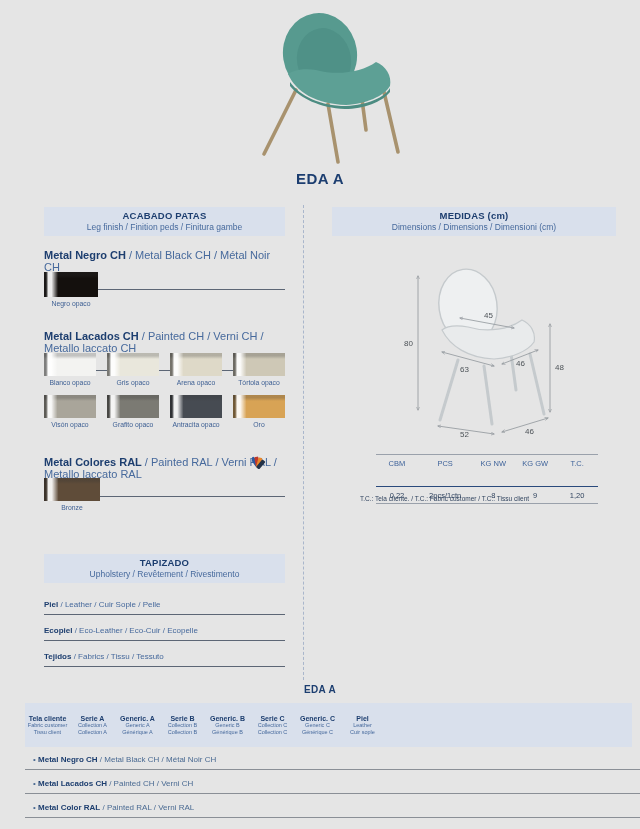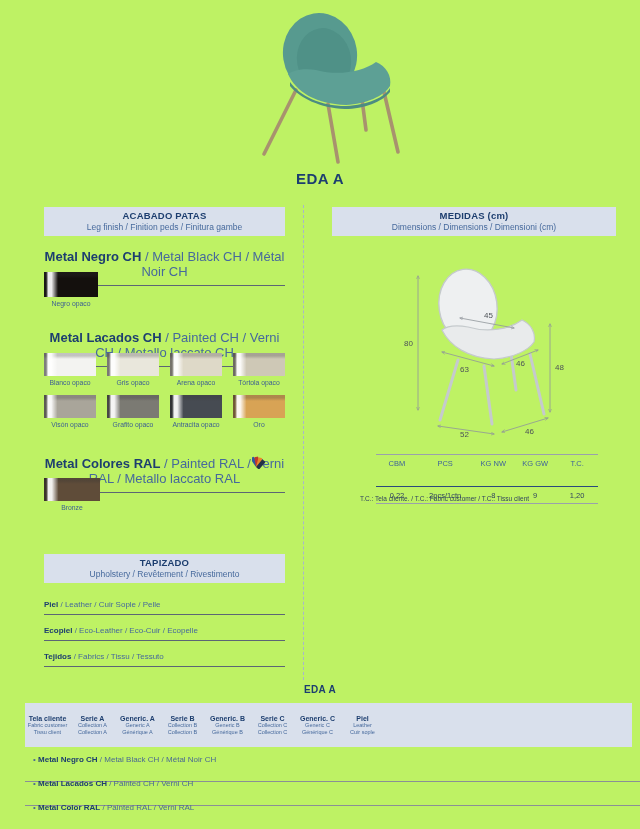--- a/index.html
+++ b/index.html
@@ -1,26 +1,26 @@
 <!DOCTYPE html>
 <html><head>
 <meta charset="utf-8">
 <style>
   html,body{margin:0;padding:0;background:#fff;}
   .page{
-    position:relative;width:640px;height:829px;background:#bef264;overflow:hidden;
+    position:relative;width:640px;height:829px;background:#e5e5e5;overflow:hidden;
     font-family:"Liberation Sans", sans-serif;color:#1d3e6f;
   }
   
   .section-bar{position:absolute;background:#d9e0ec;text-align:center;padding:3px 0 4px;}
   .bar-title{font-size:9.5px;font-weight:bold;color:#1d3e6f;letter-spacing:.2px;}
   .bar-sub{font-size:8.5px;color:#46699c;margin-top:1px;}
   
-  .group-label{position:absolute;left:44px;width:241px;font-size:13px;color:#46699c;
-    border-bottom:1px solid #5c6675;padding-bottom:6px;text-align:center;}
+  .group-label{position:absolute;left:44px;width:241px;font-size:11px;color:#46699c;
+    border-bottom:1px solid #5c6675;padding-bottom:16px;}
   .group-label b{color:#1d3e6f;}
   
   .chip{position:relative;height:23px;}
   .chip::after{content:"";position:absolute;inset:0;background:
     linear-gradient(90deg, rgba(30,30,30,.55) 0 4%, rgba(255,255,255,.92) 8% 14%, rgba(255,255,255,0) 26%),
     linear-gradient(180deg, rgba(50,50,50,.25) 0 12%, rgba(255,255,255,0) 26%);}
   .chip-label{font-size:6.8px;color:#3d5f93;text-align:center;margin-top:3px;}
   .swatch-grid{position:absolute;left:44px;display:grid;grid-template-columns:repeat(4,52px);
     column-gap:11px;row-gap:9px;}
   .single-swatch{position:absolute;}
@@ -47,21 +47,21 @@
   .spec-note{position:absolute;left:360px;top:495px;font-size:6.5px;color:#31445f;}
   
   .finish-bar{position:absolute;left:25px;top:703px;width:607px;height:44px;background:#d9e0ec;
     display:flex;align-items:center;}
   .finish-bar-left{flex:1;padding-left:8px;font-size:9px;color:#46699c;}
   .finish-bar-left b{color:#1d3e6f;}
   .finish-cols{display:flex;padding-right:4px;}
   .finish-col{width:45px;text-align:center;}
   .fc-title{font-size:7px;font-weight:bold;color:#1d3e6f;}
   .fc-sub{font-size:5.5px;color:#46699c;line-height:1.25;}
-  .finish-row{position:absolute;left:25px;width:607px;height:14px;padding:7px 0 12px 8px;
+  .finish-row{position:absolute;left:25px;width:607px;height:14px;padding:7px 0 0 8px;
     border-bottom:1px solid #8a8f96;font-size:8px;color:#4a6a92;}
   .finish-row b{color:#1d3e6f;}
   
   .fan-icon{position:absolute;left:252px;top:454px;width:20px;height:15px;}
   .diagram-num{font-size:8px;fill:#4d5358;font-family:"Liberation Sans",sans-serif;}
 </style>
 </head>
 <body>
 
 <div class="page">

